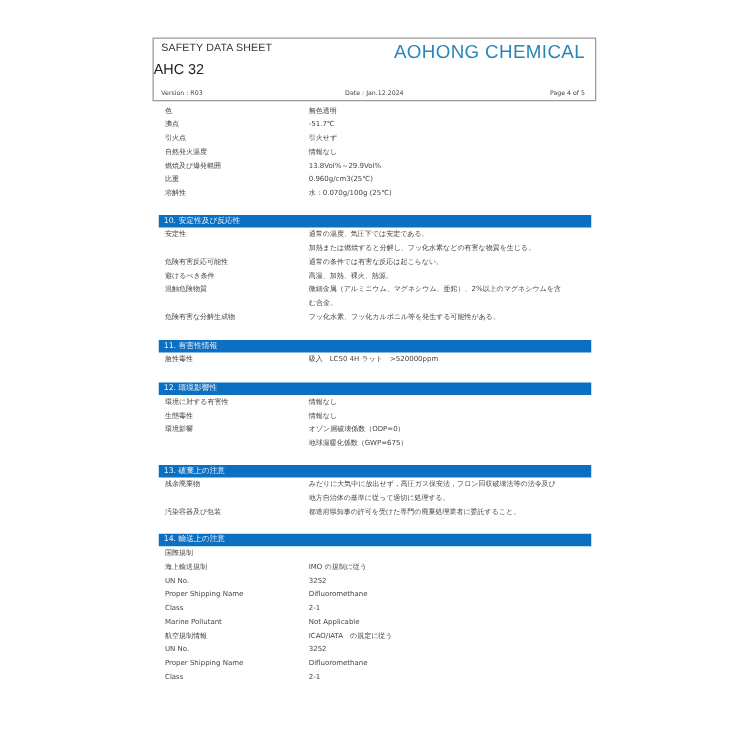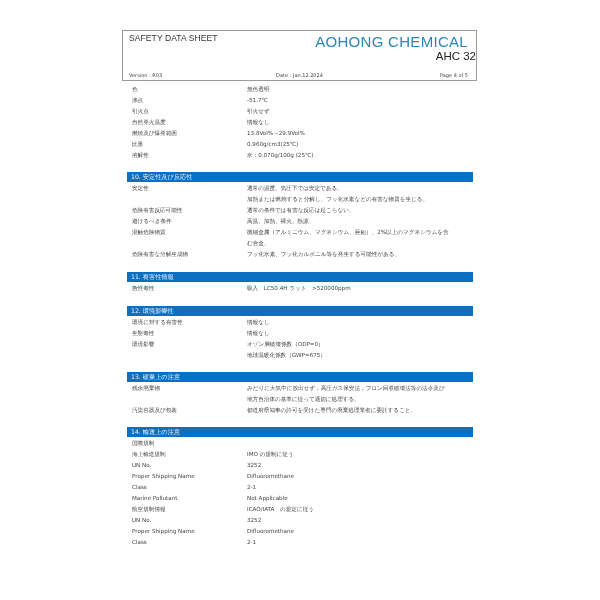--- a/index.html
+++ b/index.html
@@ -2,21 +2,21 @@
 <html><head>
 <meta charset="utf-8">
 <style>
   html, body { margin: 0; padding: 0; background: #ffffff; }
   body { width: 600px; height: 600px; position: relative; overflow: hidden;
          font-family: "DejaVu Sans", "Liberation Sans", sans-serif; color: #333; }
   .page { position: absolute; left: 122px; top: 30px; width: 355px; }
   .hdr { position: relative; height: 51px; border: 1px solid #9a9a9a; box-sizing: border-box; }
   .hdr .t1 { position: absolute; left: 6px; top: 2px; font-size: 8.5px; color: #333; font-family: "Liberation Sans", sans-serif; letter-spacing: 0.1px; }
   .hdr .t2 { position: absolute; right: 8px; top: 2px; font-size: 15px; color: #2a86b8; font-family: "Liberation Sans", sans-serif; letter-spacing: 0.3px; }
-  .hdr .t3 { position: absolute; left: 0; right: 0; top: 19px; text-align: right; font-size: 11.5px; color: #222; font-family: "Liberation Sans", sans-serif; }
+  .hdr .t3 { position: absolute; left: 0; right: 0; top: 19px; text-align: left; font-size: 11.5px; color: #222; font-family: "Liberation Sans", sans-serif; }
   .hdr .v { position: absolute; left: 6px; bottom: 2px; font-size: 5px; color: #444; }
   .hdr .d { position: absolute; left: 0; right: 0; bottom: 2px; text-align: center; font-size: 5px; color: #444; }
   .hdr .p { position: absolute; right: 8px; bottom: 2px; font-size: 5px; color: #444; }
 
   .rows { position: absolute; left: 5px; width: 346px; }
   .row { position: relative; height: 11px; font-size: 5.6px; line-height: 11px; color: #444; }
   .row .k { position: absolute; left: 5px; top: 0; white-space: nowrap; }
   .row .val { position: absolute; left: 120px; top: 0; white-space: nowrap; }
   .bar { height: 10px; background: #0b6fc2; color: #eef4fb; font-size: 6.2px; line-height: 10px; padding-left: 4px; box-sizing: border-box; margin-bottom: 1px; }
 </style>

